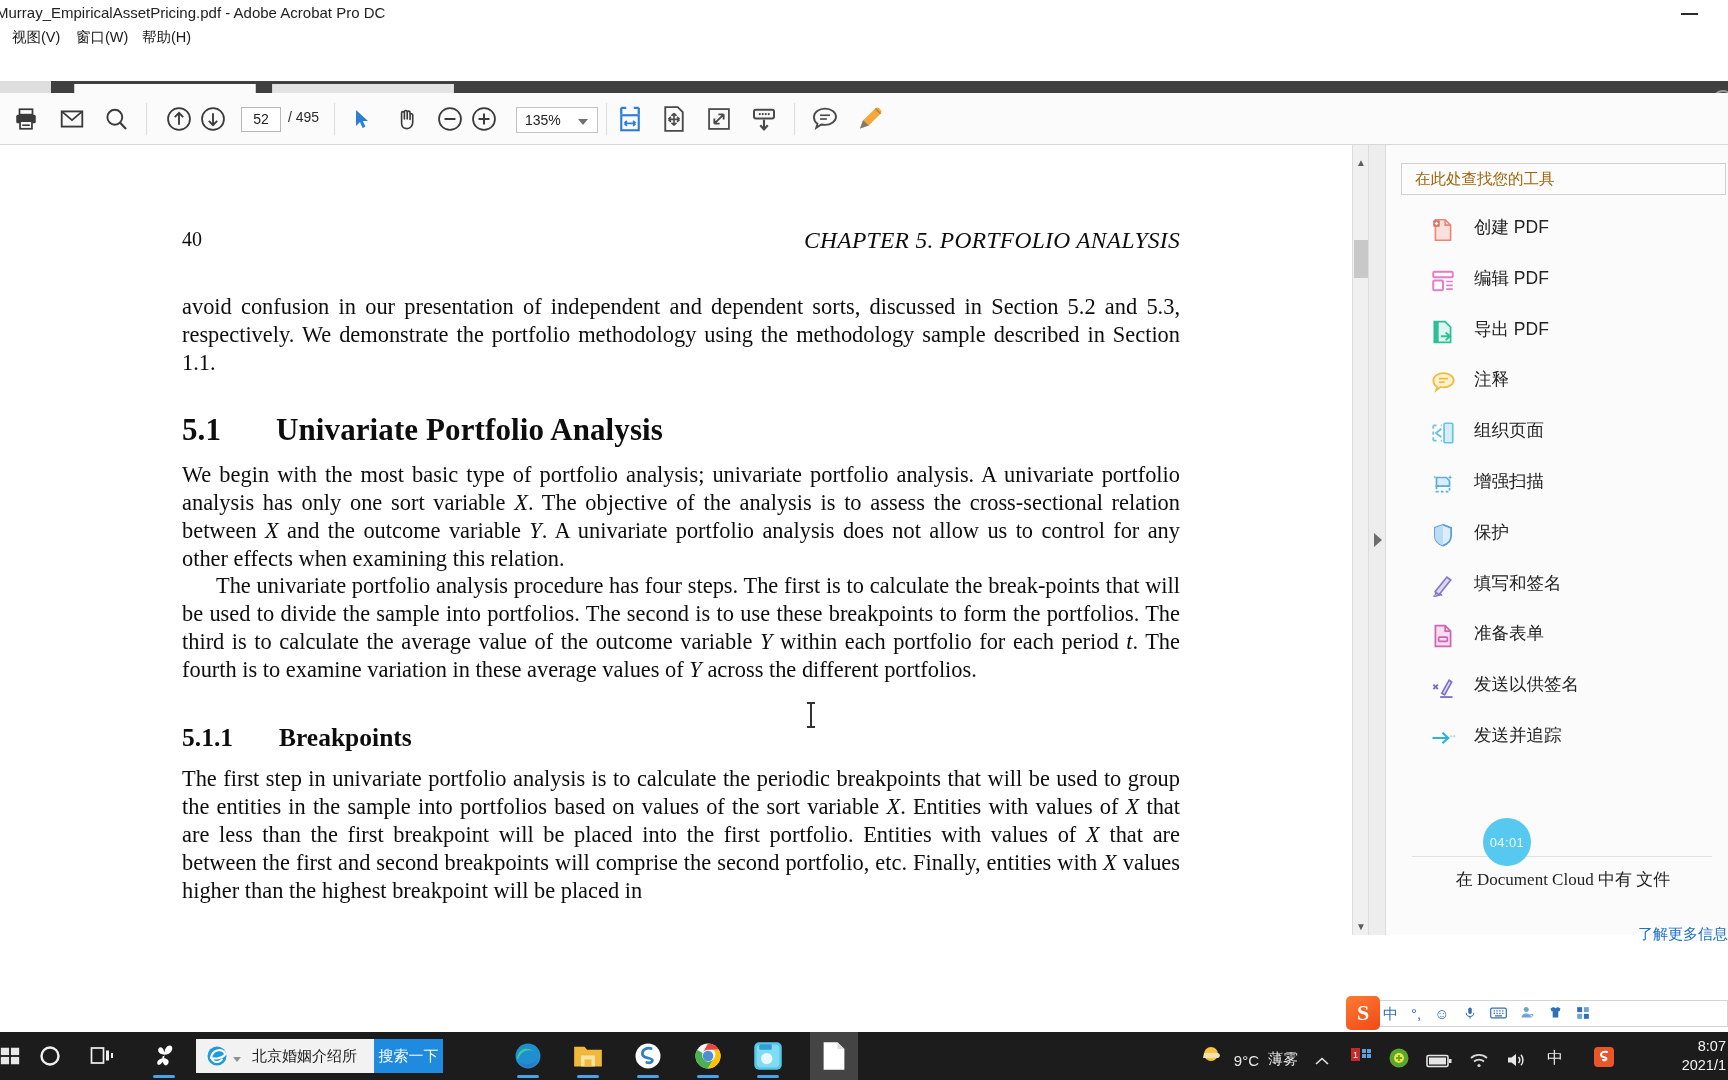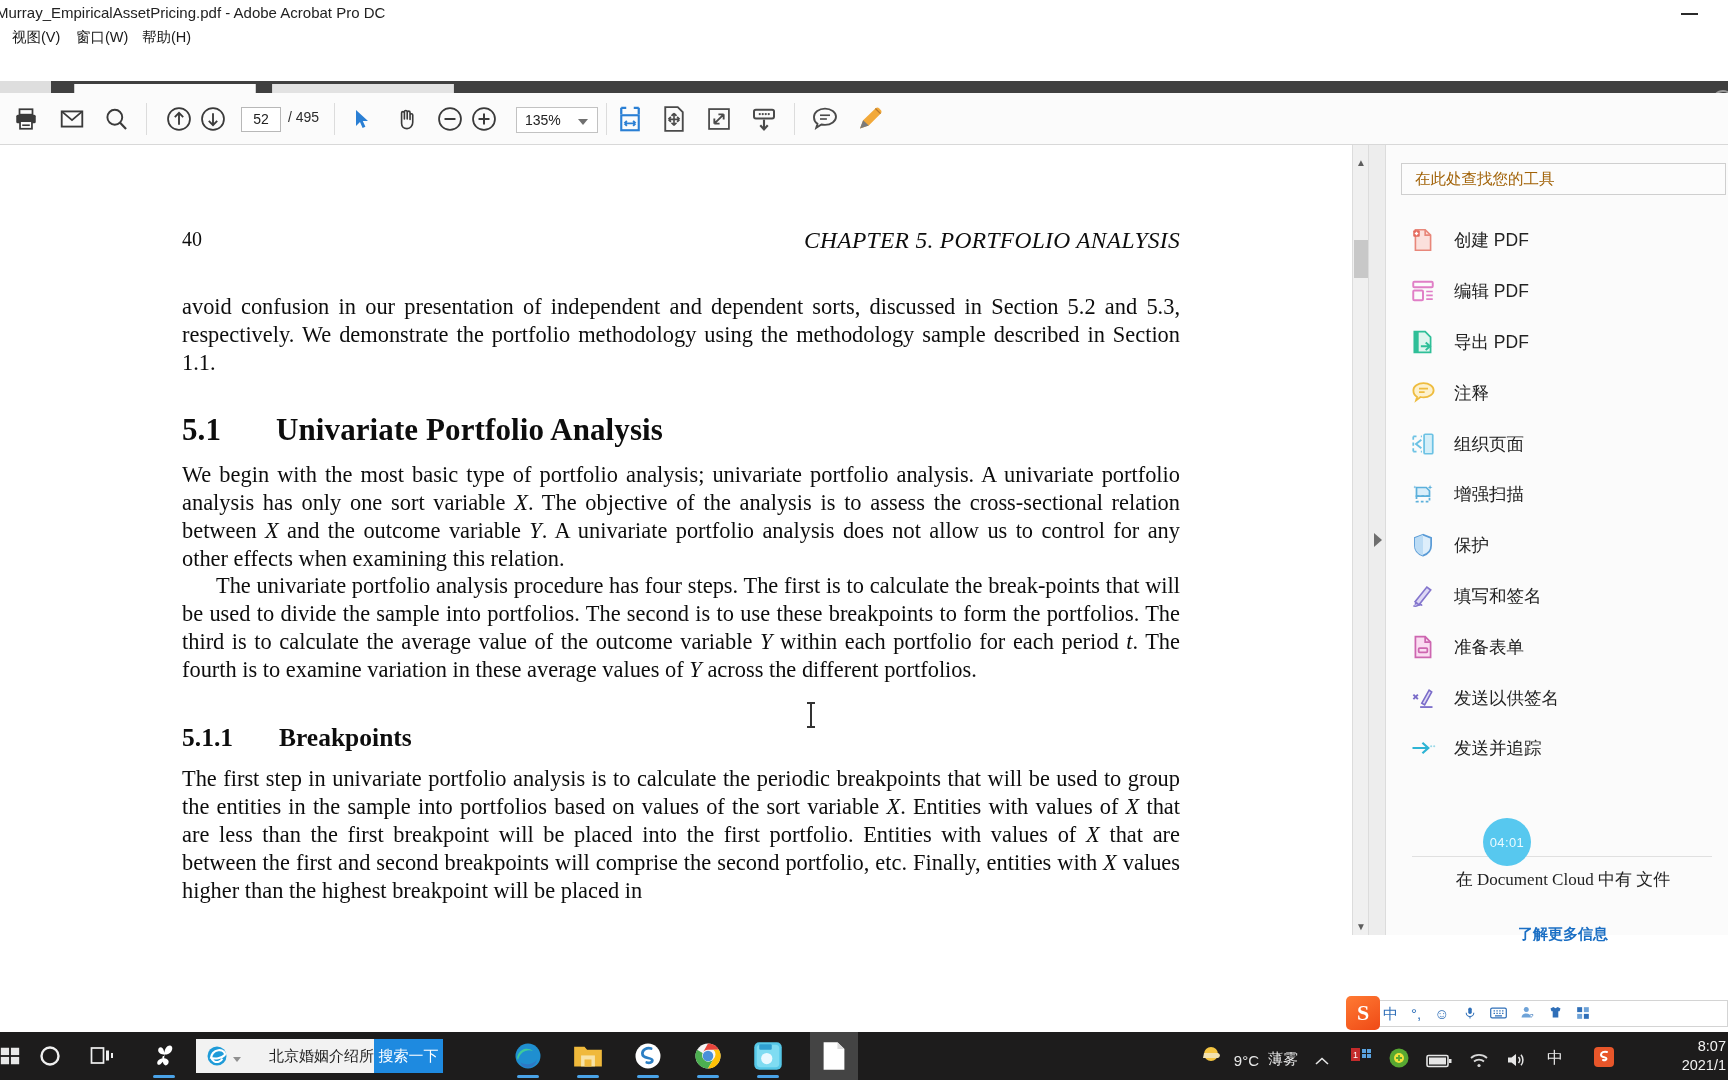--- a/index.html
+++ b/index.html
@@ -181,43 +181,42 @@
   }
   .tool-search {
     position: absolute; left: 15px; top: 18px; width: 325px; height: 32px;
     border: 1px solid #cfcfcf; background: #fcfcfc;
   }
   .tool-search .ph {
     position: absolute; left: 13px; top: 5px; font-size: 15.5px; color: #a16207;
   }
   .tool-list { position: absolute; left: 0; top: 70px; width: 343px; }
   .tool-row {
-    position: relative; height: 50.8px; display: flex; align-items: center;
-    padding-left: 22px; cursor: default;
+    position: relative; height: 50.8px; display: flex; 
+    padding-left: 42px; cursor: default;
   }
   .tool-row .ticon {
     width: 30px; height: 30px; margin-right: 16px; flex: 0 0 30px;
     display: flex; align-items: center; justify-content: center;
   }
   .tool-row .tlabel { font-size: 17.5px; color: #222; white-space: nowrap; }
 
   .rpanel-divider {
     position: absolute; left: 26px; top: 711px; width: 300px; height: 1px;
     background: #e0e0e0;
   }
   .promo {
     position: absolute; left: 12px; top: 722px; width: 330px;
     text-align: center; font-size: 17px; color: #1f1f1f;
     font-family: "Liberation Serif", serif; line-height: 26px;
   }
   .promo-link {
     position: absolute; left: 12px; top: 780px; width: 330px;
-    text-align: center; font-size: 15px; color: #1b6fc4;
+    text-align: right; font-size: 15px; color: #1b6fc4;
     cursor: pointer;
-    font-weight: bold;
   }
   .timer-bubble {
     position: absolute; left: 1483px; top: 818px; width: 48px; height: 48px;
     border-radius: 50%; background: #57c8ef;
     display: flex; align-items: center; justify-content: center;
     color: #eafaff; font-size: 13px; letter-spacing: .4px;
   }
 
   
   .imebar {
@@ -250,21 +249,21 @@
   }
   .searchbox {
     position: absolute; left: 196px; top: 7px; width: 247px; height: 34px;
     background: #f2f2f2; display: flex; align-items: center;
   }
   .searchbox .e-ico { margin-left: 9px; width: 24px; height: 24px; }
   .searchbox .s-caret {
     width:0;height:0;border-left:4px solid transparent;border-right:4px solid transparent;
     border-top:5px solid #909090; margin-left:4px; margin-top:6px;
   }
-  .searchbox .s-text { margin-left: 28px; font-size: 15px; color: #1d1d1d; white-space: nowrap; }
+  .searchbox .s-text { margin-left: 11px; font-size: 15px; color: #1d1d1d; white-space: nowrap; }
   .search-go {
     position: absolute; left: 374px; top: 7px; width: 69px; height: 34px;
     background: #1e8ae0; color: #fff; font-size: 15px;
     display: flex; align-items: center; justify-content: center;
   }
   .tray-item {
     position: absolute; top: 11px; height: 26px;
     display: flex; align-items: flex-end; color: #e9e9e9; font-size: 15px;
   }
   .clock {

